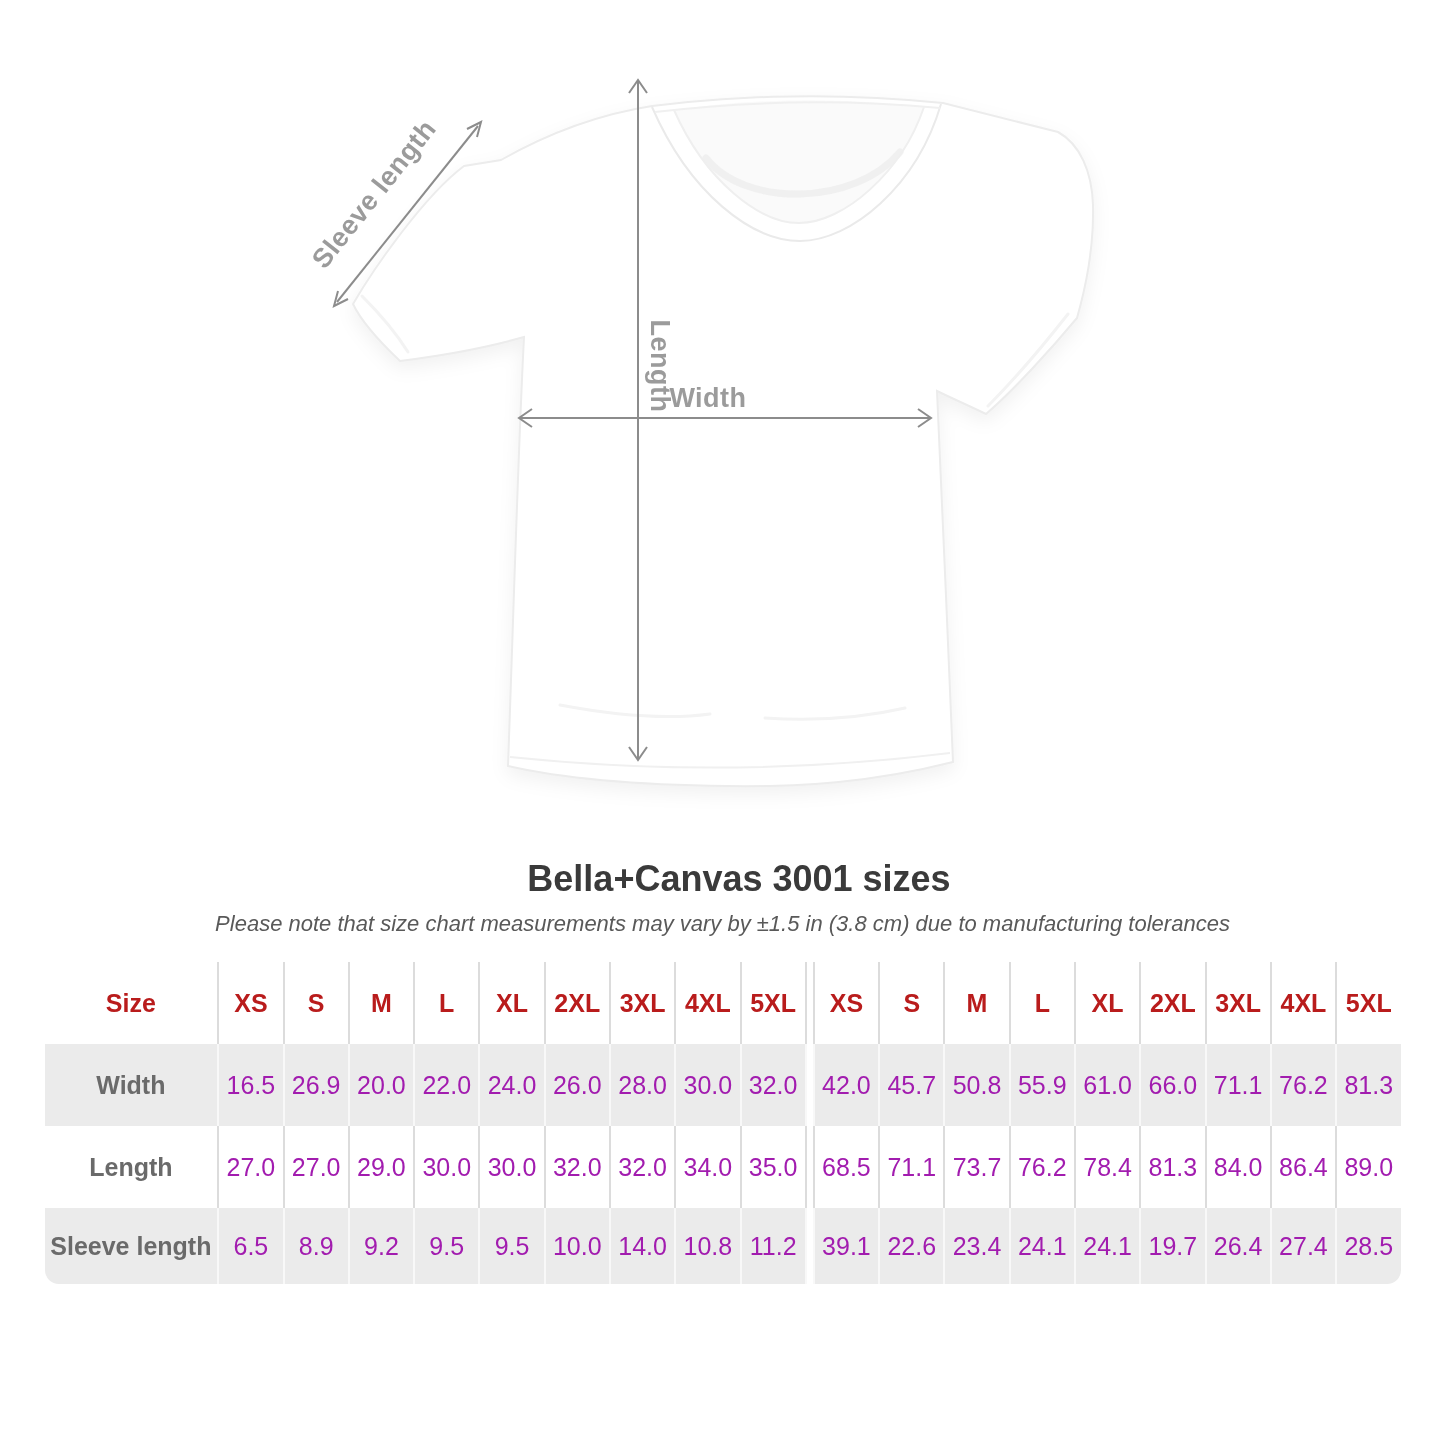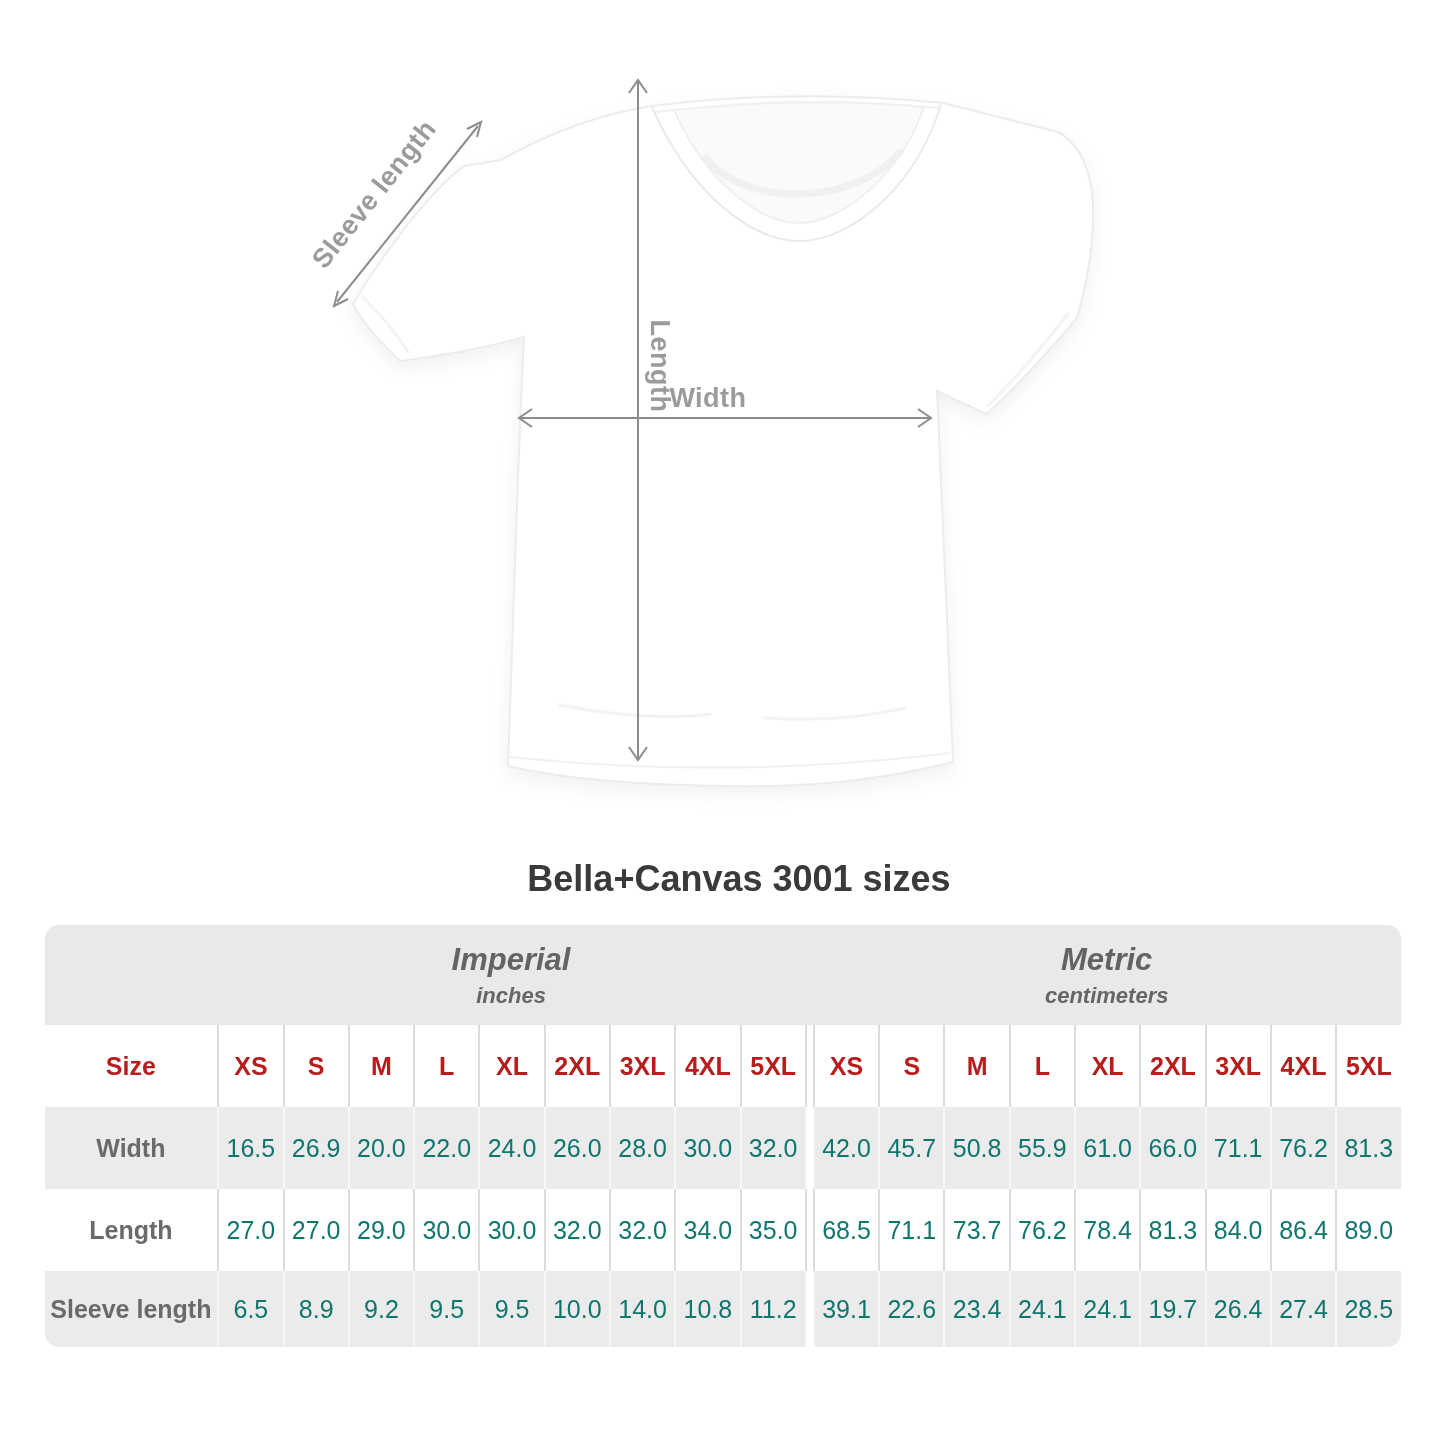--- a/index.html
+++ b/index.html
@@ -46,21 +46,21 @@
   tr.unitrow th{background:#e9e9e9;height:100px;border:0;}
   tr.unitrow th:first-child{border-top-left-radius:14px;}
   tr.unitrow th:last-child{border-top-right-radius:14px;}
   .unit-name{font-size:31px;font-weight:700;font-style:italic;color:#636363;line-height:34px;}
   .unit-sub{font-size:22px;font-style:italic;color:#666666;line-height:24px;margin-top:7px;}
 
   
   tr.size-row th{height:82px;background:#ffffff;font-size:25px;font-weight:700;color:#b91c1c;}
 
   
-  tr.cells th,tr.cells td{height:82px;background:#ffffff;font-size:25px;color:#0f766e;font-weight:400;}
+  tr.cells th,tr.cells td{height:82px;background:#ffffff;font-size:25px;color:#a21caf;font-weight:400;}
   tr.cells th.rowlabel{color:#6a6a6a;font-weight:700;}
   tr.cells:last-child th,tr.cells:last-child td{height:76px;}
   tr.alt th,tr.alt td{background:#ebebeb;}
 
   
   tr.size-row th:not(:first-child),
   tr.cells th:not(:first-child),
   tr.cells td:not(:first-child){border-left:2px solid #dcdcdc;}
   tr.alt th:not(:first-child),
   tr.alt td:not(:first-child){border-left-color:#f8f8f8;}
@@ -131,20 +131,21 @@
         <path d="M348 299 L334 306 L338 291"></path>
       </g>
 
       <text class="dim-label" transform="translate(374 194) rotate(-51.5)" text-anchor="middle" dominant-baseline="central">Sleeve length</text>
       <text class="dim-label" transform="translate(660 366) rotate(90)" text-anchor="middle" dominant-baseline="central">Length</text>
       <text class="dim-label" x="708" y="398" text-anchor="middle" dominant-baseline="central">Width</text>
     </svg>
   </figure>
 
   <h1 class="title">Bella+Canvas 3001 sizes</h1>
+  <p class="note">Please note that size chart measurements may vary by ±1.5 in (3.8 cm) due to manufacturing tolerances</p>
 
   <table class="size-table">
     <colgroup id="cols">
         <col style="width: 172px;">
         <col style="width: 65px;">
         <col style="width: 65px;">
         <col style="width: 65px;">
         <col style="width: 65px;">
         <col style="width: 65px;">
         <col style="width: 65px;">
@@ -156,32 +157,20 @@
         <col style="width: 65px;">
         <col style="width: 65px;">
         <col style="width: 65px;">
         <col style="width: 65px;">
         <col style="width: 65px;">
         <col style="width: 65px;">
         <col style="width: 65px;">
         <col style="width: 65px;">
       </colgroup>
     <thead>
-      <tr class="unitrow">
-        <th></th>
-        <th colspan="9">
-          <div class="unit-name">Imperial</div>
-          <div class="unit-sub">inches</div>
-        </th>
-        <th></th>
-        <th colspan="9">
-          <div class="unit-name">Metric</div>
-          <div class="unit-sub">centimeters</div>
-        </th>
-      </tr>
       <tr class="size-row" id="size-row">
         <th>Size</th>
       <th class="size-h">XS</th>
           <th class="size-h">S</th>
           <th class="size-h">M</th>
           <th class="size-h">L</th>
           <th class="size-h">XL</th>
           <th class="size-h">2XL</th>
           <th class="size-h">3XL</th>
           <th class="size-h">4XL</th>

